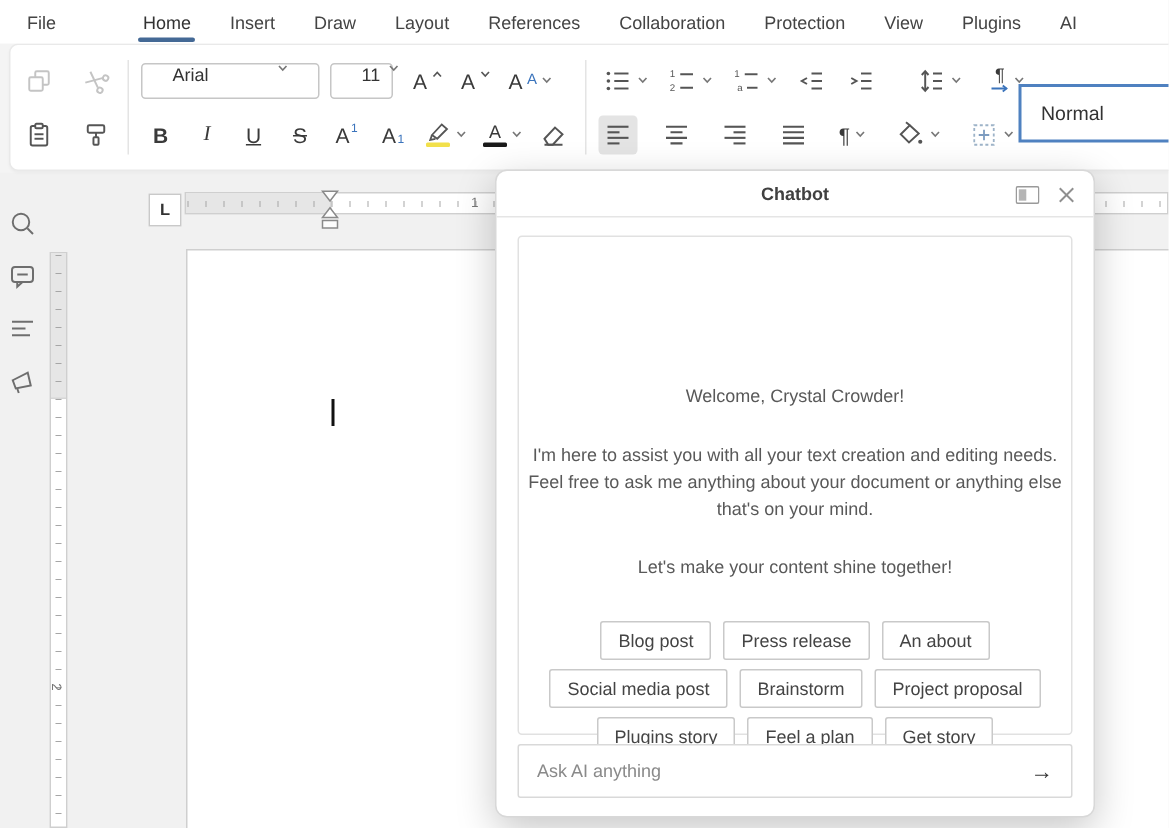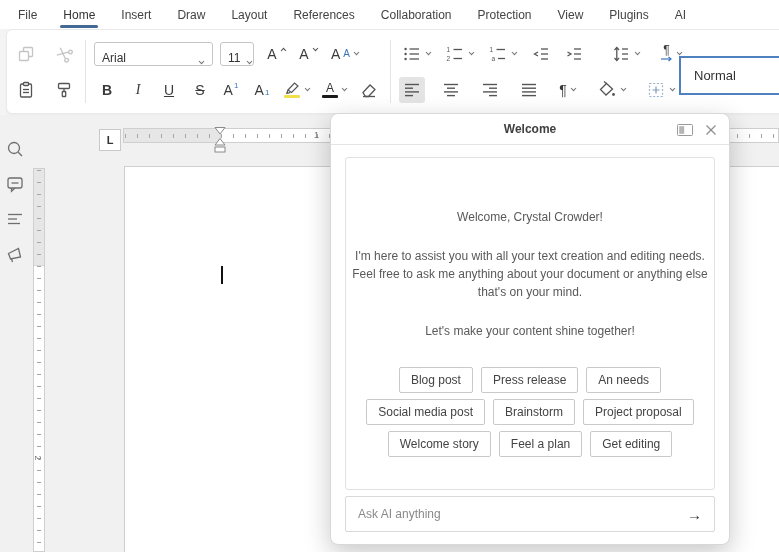--- a/index.html
+++ b/index.html
@@ -15,21 +15,21 @@
   
   #menubar {
     position:absolute; top:0; left:0; right:0; height:29px;
     background:#fff; display:flex; align-items:center;
     padding-left:18px; gap:26px; z-index:20;
   }
   .menu-item {
     position:relative; font-size:12px; color:#444; cursor:default;
     height:29px; display:flex; align-items:center;
   }
-  .menu-item.active { color:#333; }
+  .menu-item.active { color:#333;margin-left:32px; }
   .menu-item.active::after {
     content:""; position:absolute; left:-3px; right:-3px; bottom:1px;
     height:3px; background:#446995; border-radius:2px;
   }
 
   
   #toolbar-panel {
     position:absolute; top:29px; left:6px; width:790px; height:85px;
     background:#fff; border:1px solid #e9e9e9; border-radius:6px;
     box-shadow:0 1px 2px rgba(0,0,0,.04);
@@ -44,21 +44,21 @@
     border-radius:3px; gap:3px; padding:0 3px; cursor:pointer;
     font-family:"Liberation Sans",sans-serif;
   }
   .tb-btn.active-bg { background:#e4e4e4; }
   .caret { flex:none; }
   .letter { font-size:14px; color:#3a3a3a; line-height:1; }
   .stack { display:flex; flex-direction:column; align-items:center; gap:1px; }
   .colorbar { width:16px; height:3px; border-radius:1px; }
   .tb-select {
     height:24px; border:1px solid #c6c6c6; border-radius:3px; background:#fff;
-    display:flex; align-items:flex-end; padding:0 7px; gap:6px; cursor:pointer;
+    display:flex; align-items:flex-start; padding:0 20px; gap:6px; cursor:pointer;
   }
   .tb-select .val { font-size:12px; color:#333; flex:1; }
   #font-name-select { width:119px; margin-right:7px; }
   #font-size-select { width:34px; margin-right:10px; }
   #style-box {
     position:absolute; left:672px; top:26px; width:130px; height:39px;
     background:#fff; border:2px solid #4f81c0; display:flex; align-items:center;
     padding-left:13px; font-size:13px; color:#333; cursor:pointer;
   }
 
@@ -119,21 +119,21 @@
     display:flex; align-items:center; justify-content:center; position:relative;
   }
   #chatbot-title { font-size:12px; font-weight:bold; color:#404040; }
   #chatbot-header .win-btns { position:absolute; right:10px; top:0; height:31px; display:flex; align-items:center; gap:8px; }
   .win-btn { background:transparent; border:none; cursor:pointer; padding:2px; display:flex; }
   #chat-messages {
     position:absolute; left:14px; right:14px; top:43px; height:333px;
     border:1px solid #e1e1e1; border-radius:3px; background:#fff;
     padding-top:50px; text-align:center;
   }
-  .chat-text { font-size:12px; color:#595959; line-height:18px; }
+  .chat-text { font-size:12px; color:#595959; line-height:18px;margin-top:47px; }
   #welcome-heading { margin-bottom:21px; }
   #welcome-body { width:356px; margin:0 auto; }
   #welcome-footer { margin-top:21px; }
   #suggestions {
     margin:27px auto 0; width:344px;
     display:flex; flex-wrap:wrap; justify-content:center; gap:6px 8px;
   }
   .suggestion-btn {
     border:1px solid #c9c9c9; border-radius:2px; background:#fff;
     font-size:12px; color:#444; padding:5px 11px; cursor:pointer;
@@ -492,21 +492,21 @@
 </svg>
 
 <div id="ruler-v">
   <div class="margin-zone"></div>
   <div class="ticks"></div>
   <span class="num">2</span>
 </div>
 
 <div id="chatbot">
   <div id="chatbot-header">
-    <span id="chatbot-title">Welcome</span>
+    <span id="chatbot-title">Chatbot</span>
     <span class="win-btns">
       <button class="win-btn">
         <svg width="16" height="12" viewBox="0 0 16 12" fill="none">
           <rect x="0.5" y="0.5" width="15" height="11" rx="1" stroke="#9a9a9a"></rect>
             <rect x="2.2" y="2.2" width="5" height="7.6" fill="#b5b5b5"></rect>
         </svg>
       </button>
       <button class="win-btn">
         <svg width="12" height="12" viewBox="0 0 12 12" stroke="#8f8f8f" stroke-width="1.3">
           <line x1="1.5" y1="1.5" x2="10.5" y2="10.5"></line>
@@ -517,27 +517,27 @@
   </div>
 
   <div id="chat-messages">
     <div id="welcome-heading" class="chat-text">Welcome, Crystal Crowder!</div>
     <div id="welcome-body" class="chat-text">I'm here to assist you with all your text creation and editing needs. Feel free to ask me anything about your document or anything else that's on your mind.</div>
     <div id="welcome-footer" class="chat-text">Let's make your content shine together!</div>
 
     <div id="suggestions">
       <button class="suggestion-btn">Blog post</button>
       <button class="suggestion-btn">Press release</button>
-      <button class="suggestion-btn">An needs</button>
+      <button class="suggestion-btn">An about</button>
       <button class="suggestion-btn">Social media post</button>
       <button class="suggestion-btn">Brainstorm</button>
       <button class="suggestion-btn">Project proposal</button>
-      <button class="suggestion-btn">Welcome story</button>
+      <button class="suggestion-btn">Plugins story</button>
       <button class="suggestion-btn">Feel a plan</button>
-      <button class="suggestion-btn">Get editing</button>
+      <button class="suggestion-btn">Get story</button>
     </div>
   </div>
 
   <div id="chat-input-bar">
     <input id="chat-input" type="text" placeholder="Ask AI anything" style="">
     <button id="send-btn">
       <span>→</span>
     </button>
   </div>
 </div>

